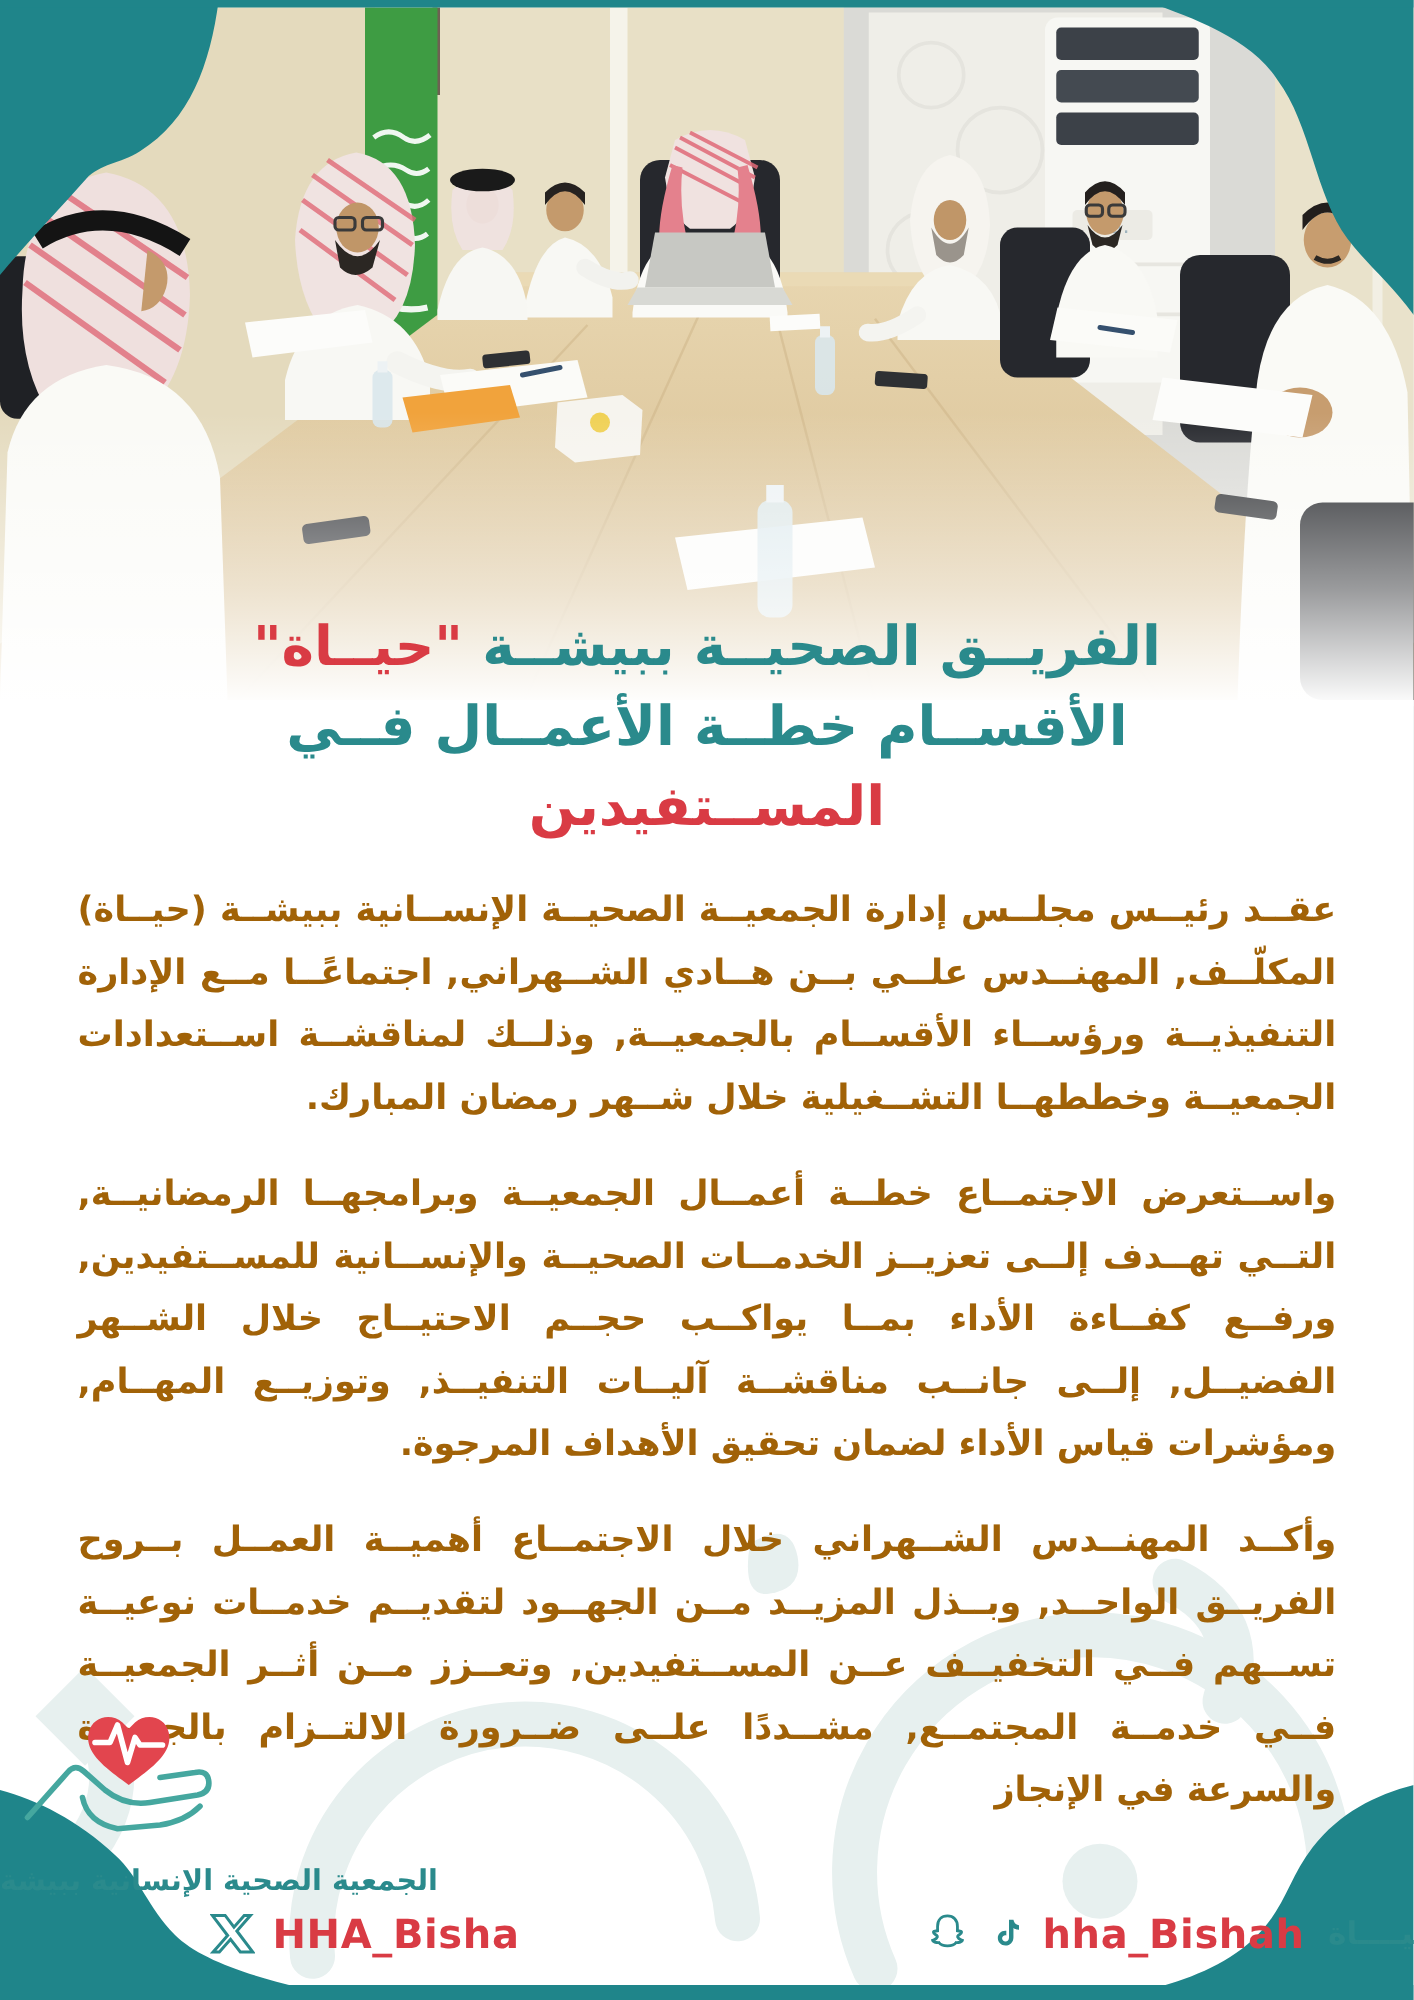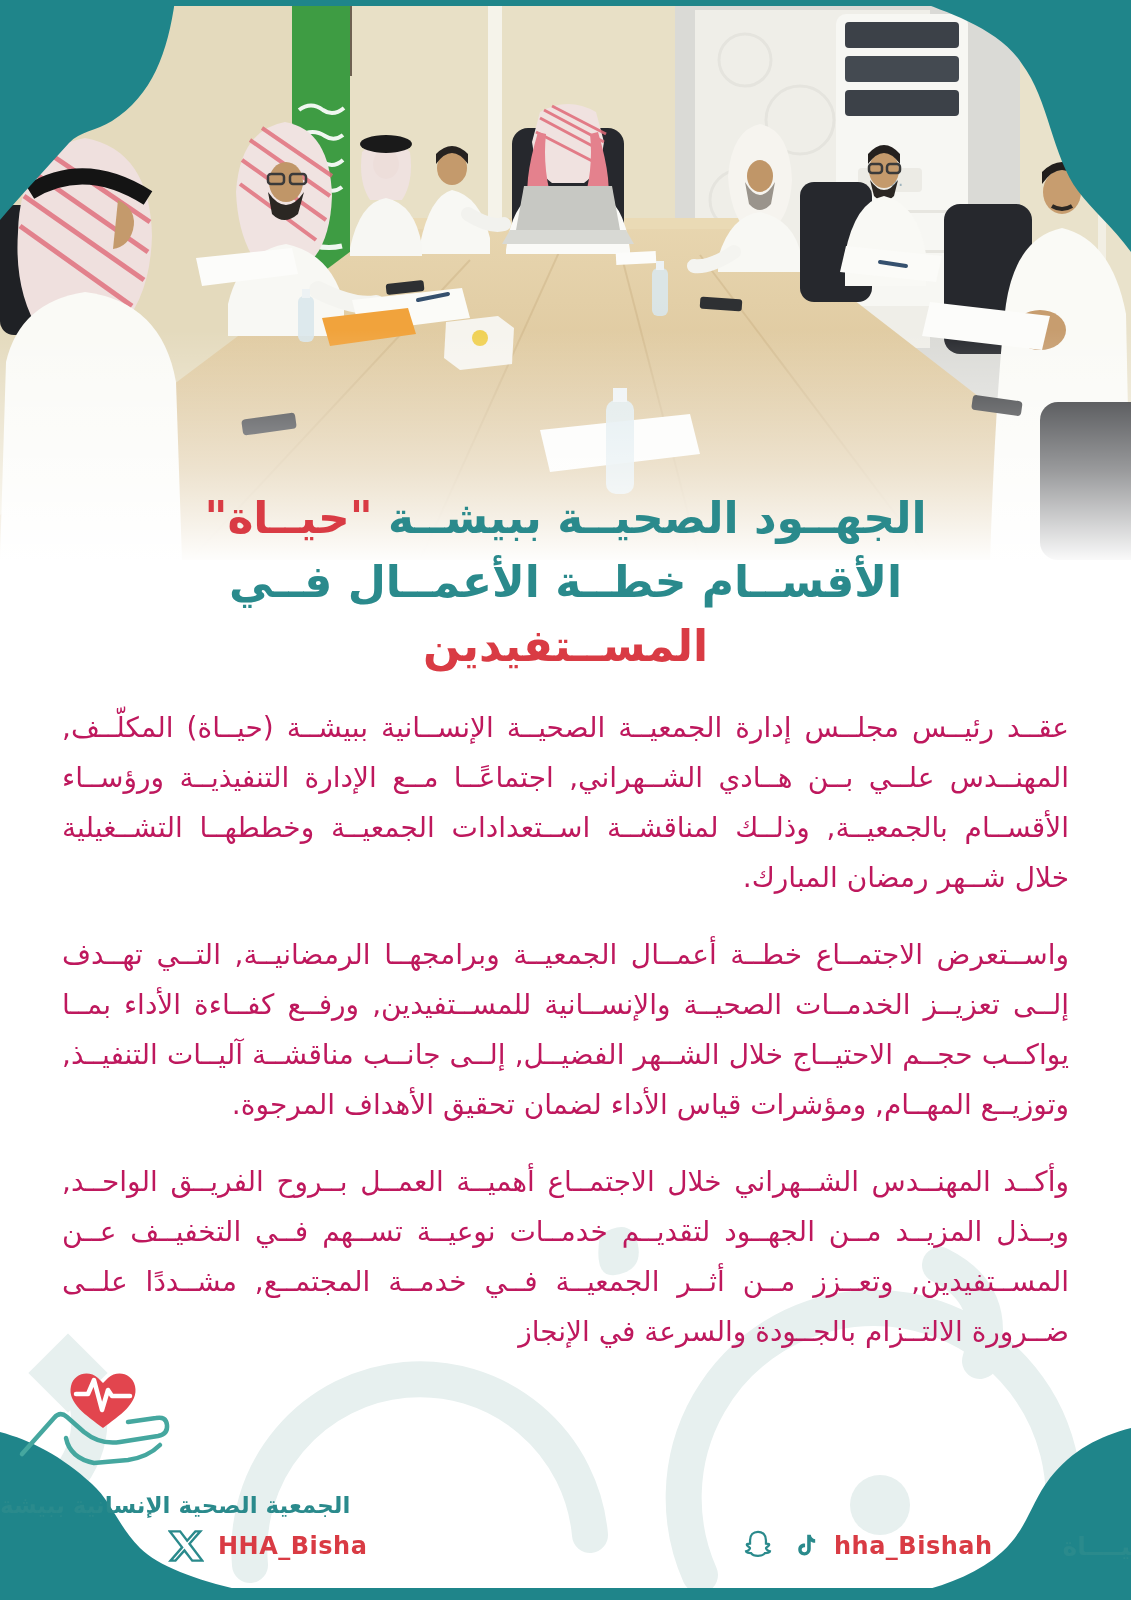--- a/index.html
+++ b/index.html
@@ -21,35 +21,35 @@
   .title{
     position:absolute; top:486px; left:0; width:100%; z-index:6;
     text-align:center; direction:rtl;
     font-weight:bold; font-size:44px; line-height:64px; color:#2A8A8C;
   }
   .title .red{color:#D93B44;}
   
   .body-text{
     position:absolute; top:703px; left:62px; right:62px; z-index:6;
     direction:rtl; text-align:justify;
-    font-size:28px; line-height:50px; font-weight:normal; color:#be185d;
+    font-size:28px; line-height:50px; font-weight:bold; color:#a16207;
   }
   .body-text p{margin:0 0 27px 0;}
   
   .watermark{position:absolute; top:1205px; left:0; z-index:2; pointer-events:none;}
   
   .logo-block{position:absolute; top:1366px; left:0; width:100%; text-align:left; z-index:6;}
   .logo-block .name-ar{font-size:23px; font-weight:bold; color:#2A8A8C; direction:rtl; margin-top:0px;}
   .logo-block .name-en{font-size:19px; color:#8C8C8C; letter-spacing:.5px; margin-top:2px;}
   
   .bottom-waves{position:absolute; top:1398px; left:0; z-index:5; pointer-events:none;}
   
   .footer-row{position:absolute; top:1524px; left:0; width:100%; height:48px; z-index:7;}
   .social{position:absolute; display:flex; align-items:center; gap:14px;}
-  .social .handle{font-size:24px; font-weight:bold; color:#D93B44; letter-spacing:.5px;}
+  .social .handle{font-size:32px; font-weight:bold; color:#D93B44; letter-spacing:.5px;}
   .social-left{left:168px; top:4px;}
   .social-right{left:740px; top:4px;}
   .brand-word{
     position:absolute; left:0; width:100%; top:8px; text-align:right;
     font-size:25px; font-weight:bold; color:#2A8A8C; direction:rtl;padding-left:18px;
   }
 </style>
 </head>
 <body>
 
@@ -228,21 +228,21 @@
     <svg class="corner-overlay" width="1131" height="560" viewBox="0 0 1131 560">
       <path d="M0,0 H175 C168,52 152,96 112,121 C96,131 80,131 69,143 C45,170 20,196 0,220 Z" fill="#1F858A"></path>
       <path d="M915,0 L1131,0 L1131,252 C1112,226 1093,211 1078,191 C1052,156 1049,100 1022,64 C999,28 946,12 915,0 Z" fill="#1F858A"></path>
     </svg>
     <div class="photo-fade"></div>
   </div>
   <div class="top-strip"></div>
 
   <div class="title">
     <div>
-      <span>الجهــود الصحيــة ببيشــة</span>
+      <span>الفريــق الصحيــة ببيشــة</span>
       <span class="red">"حيــاة"</span>
     </div>
     <div>الأقســام خطــة الأعمــال فــي</div>
     <div class="red">المســتفيدين</div>
   </div>
 
   <div class="body-text">
     <p>عقــد رئيــس مجلــس إدارة الجمعيــة الصحيــة الإنســانية ببيشــة (حيــاة) المكلّــف, المهنــدس علــي بــن هــادي الشــهراني, اجتماعًــا مــع الإدارة التنفيذيــة ورؤســاء الأقســام بالجمعيــة, وذلــك لمناقشــة اســتعدادات الجمعيــة وخططهــا التشــغيلية خلال شــهر رمضان المبارك.</p>
     <p>واســتعرض الاجتمــاع خطــة أعمــال الجمعيــة وبرامجهــا الرمضانيــة, التــي تهــدف إلــى تعزيــز الخدمــات الصحيــة والإنســانية للمســتفيدين, ورفــع كفــاءة الأداء بمــا يواكــب حجــم الاحتيــاج خلال الشــهر الفضيــل, إلــى جانــب مناقشــة آليــات التنفيــذ, وتوزيــع المهــام, ومؤشرات قياس الأداء لضمان تحقيق الأهداف المرجوة.</p>
     <p>وأكــد المهنــدس الشــهراني خلال الاجتمــاع أهميــة العمــل بــروح الفريــق الواحــد, وبــذل المزيــد مــن الجهــود لتقديــم خدمــات نوعيــة تســهم فــي التخفيــف عــن المســتفيدين, وتعــزز مــن أثــر الجمعيــة فــي خدمــة المجتمــع, مشــددًا علــى ضــرورة الالتــزام بالجــودة والسرعة في الإنجاز</p>

